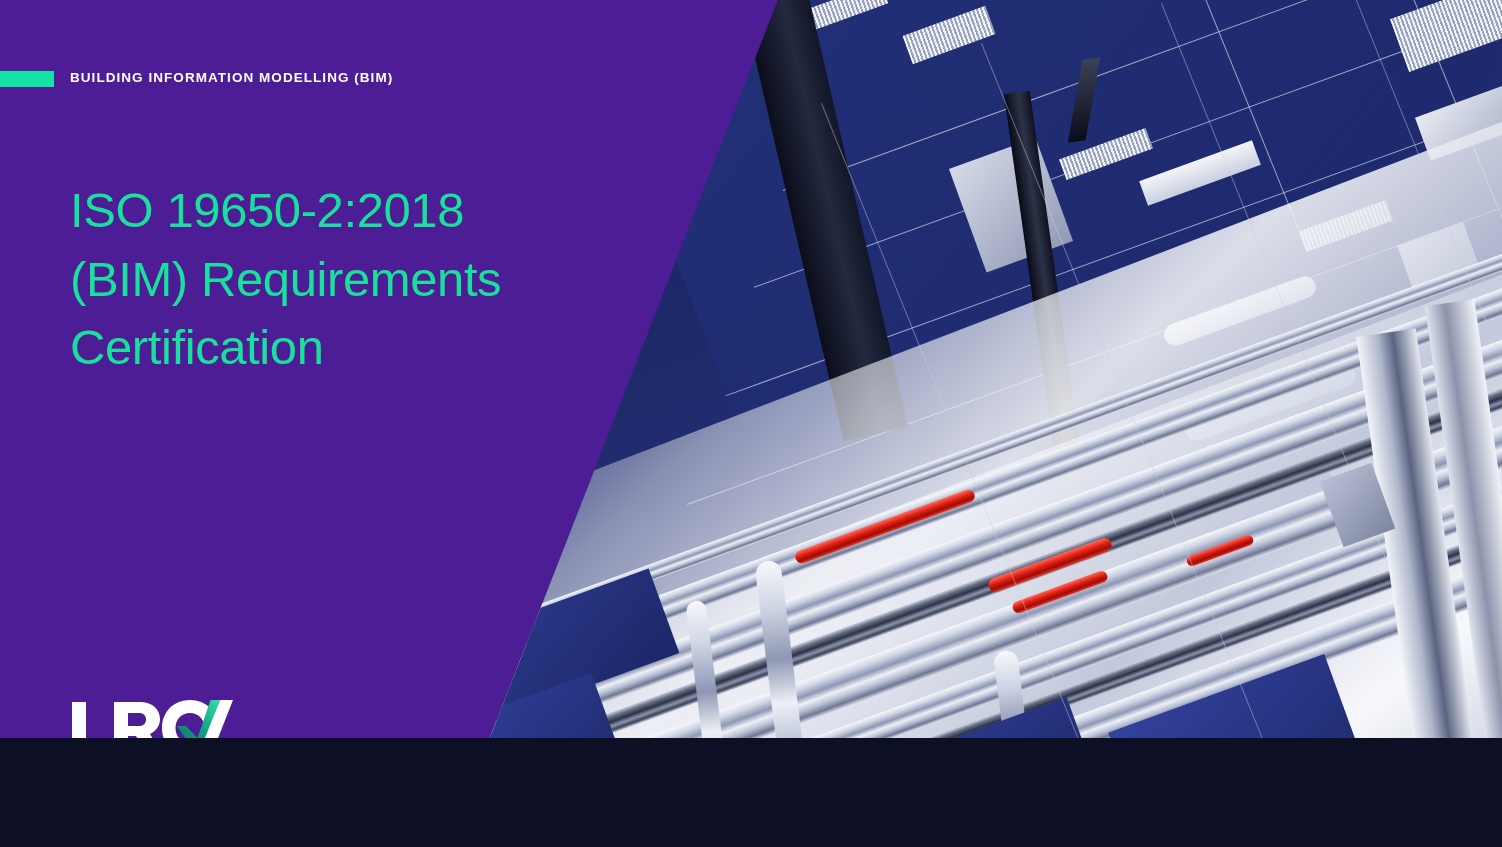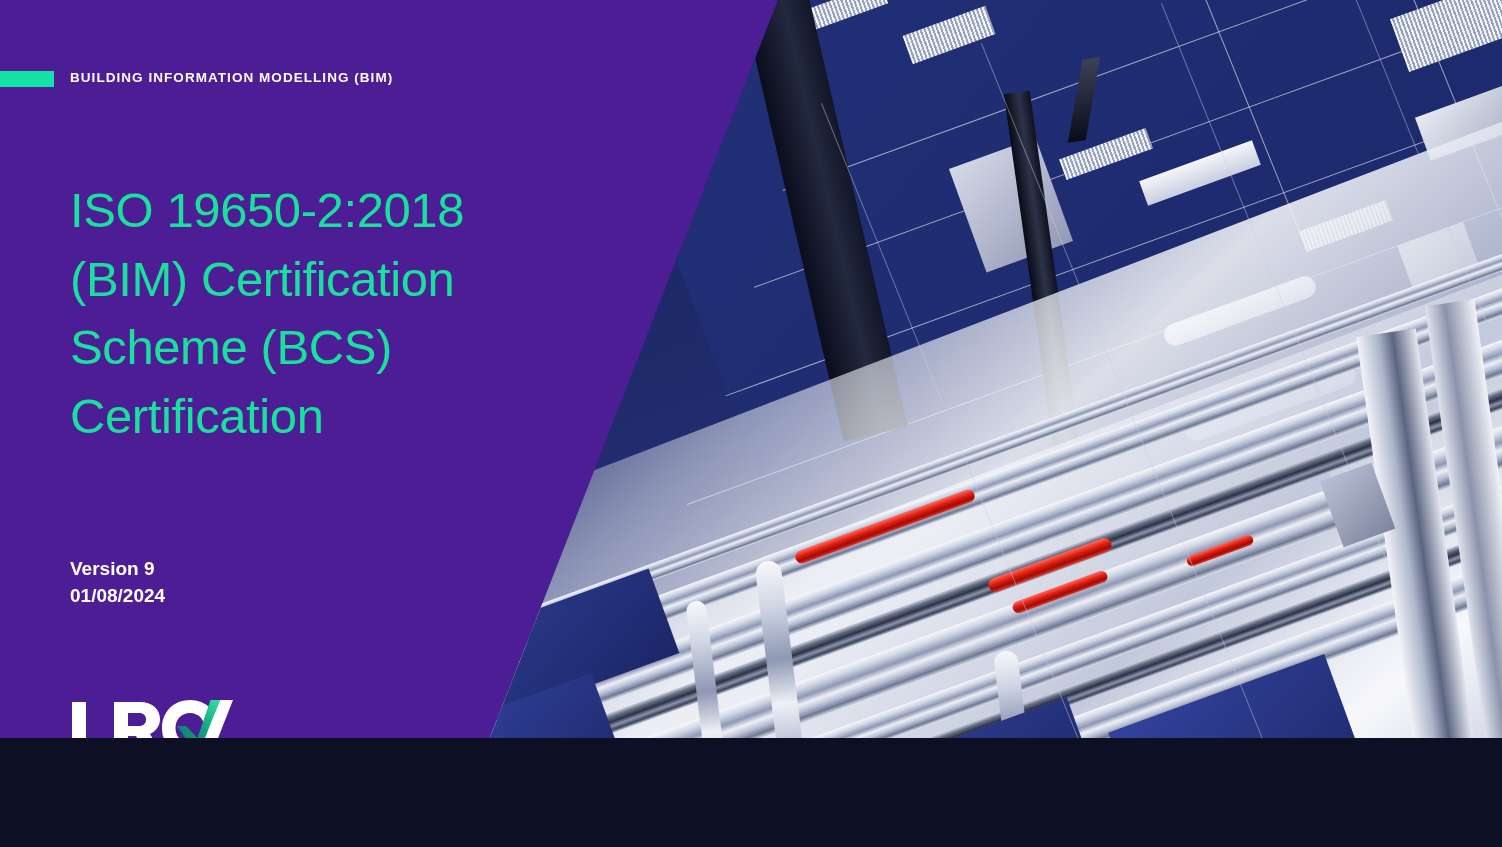--- a/index.html
+++ b/index.html
@@ -185,29 +185,24 @@
     <div class="duct" style="left:1395px;top:330px;width:60px;height:560px;background:linear-gradient(90deg,#f3f4f9,#aeb6cb 35%,#5b6480 60%,#e6e9f1);transform:rotate(-8deg);"></div>
     <div class="duct" style="left:1465px;top:300px;width:50px;height:580px;background:linear-gradient(90deg,#dfe3ee,#8b93ab 40%,#f1f3f8);transform:rotate(-8deg);"></div>
     <div class="panelbox" style="left:1330px;top:470px;width:55px;height:70px;background:linear-gradient(150deg,#b9c0d6,#7e869f);transform:rotate(-20deg);"></div>
   </div>
 
   <div class="eyebrow-bar"></div>
   <div class="eyebrow">BUILDING INFORMATION MODELLING (BIM)</div>
 
   <div class="doc-title">
     <span class="ln">ISO 19650-2:2018</span>
-    <span class="ln">(BIM) Certification</span>
-    <span class="ln">Scheme (BCS)</span>
+    <span class="ln">(BIM) Requirements</span>
     <span class="ln">Certification</span>
   </div>
 
-  <div class="version-block">
-    <span>Version 9</span>
-    <span>01/08/2024</span>
-  </div>
 
   <div class="logo">
     <svg width="165" height="62" viewBox="0 0 165 62" xmlns="http://www.w3.org/2000/svg">
       <defs>
         <linearGradient id="checkGrad" x1="0" y1="1" x2="1" y2="0">
           <stop offset="0%" stop-color="#0b6f63"></stop>
           <stop offset="55%" stop-color="#12a183"></stop>
           <stop offset="100%" stop-color="#2fe3a8"></stop>
         </linearGradient>
       </defs>

